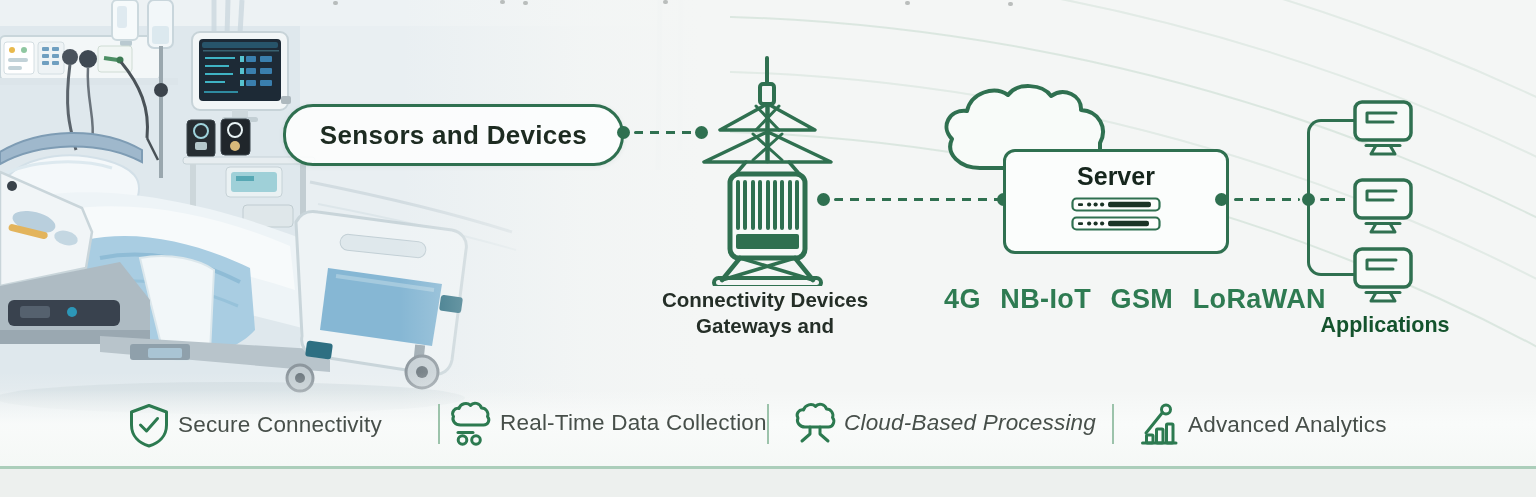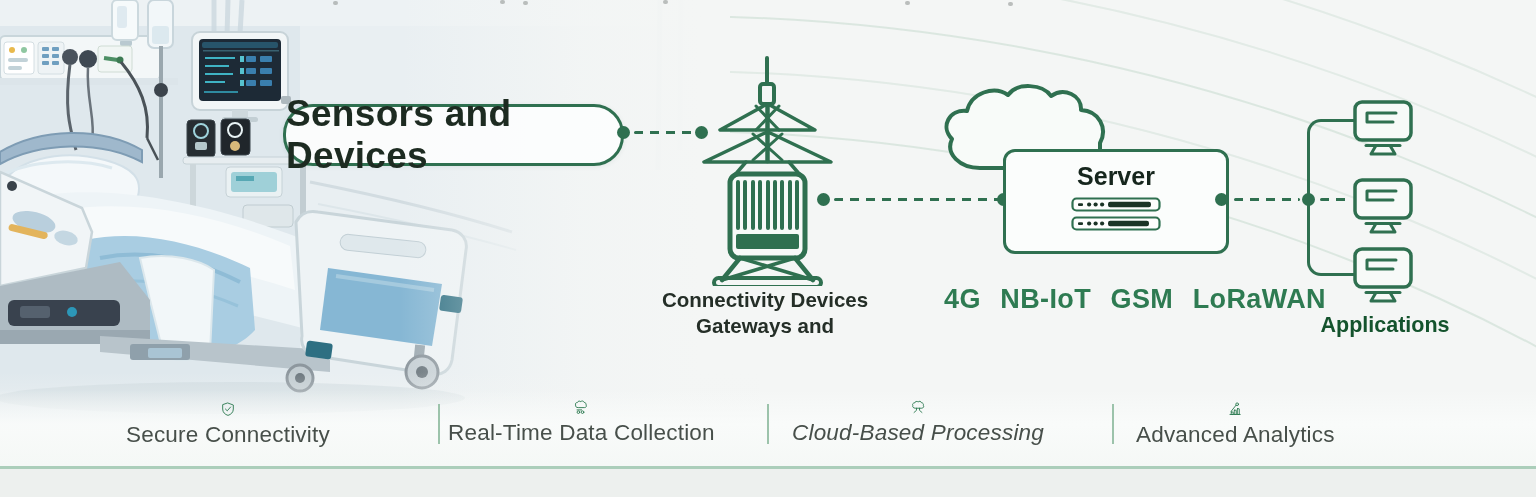--- a/index.html
+++ b/index.html
@@ -16,42 +16,42 @@
   .fade-right{left:400px;top:0;width:330px;height:497px;
     background:linear-gradient(90deg,rgba(244,246,245,0) 0%,rgba(244,246,245,.82) 55%,#f4f6f5 92%);}
   .fade-bottom{left:0;top:372px;width:760px;height:125px;
     background:linear-gradient(180deg,rgba(244,246,245,0) 0%,rgba(243,245,244,.9) 55%,#f3f5f4 85%);}
   .feature-band{left:0;top:390px;width:1536px;height:76px;
     background:linear-gradient(180deg,rgba(251,252,251,0) 0%,rgba(250,252,251,.85) 45%,rgba(245,248,246,.95) 100%);}
   
   .pill{left:283px;top:104px;width:335px;height:56px;border:3.5px solid #2f7050;border-radius:30px;
     background:rgba(252,253,253,.93);display:flex;align-items:center;justify-content:center;
     box-shadow:0 1px 5px rgba(40,80,60,.08);}
-  .pill span{font-size:37px;font-weight:700;color:#1d2b21;letter-spacing:.3px;}
+  .pill span{font-size:26px;font-weight:700;color:#1d2b21;letter-spacing:.3px;}
   
   .dot{width:13px;height:13px;border-radius:50%;background:#2f7050;}
   .dashes{height:3.5px;border-radius:2px;
     background:repeating-linear-gradient(90deg,#2f7050 0 9px,rgba(0,0,0,0) 9px 16px);}
   .bracket{left:1307px;top:119px;width:46px;height:151px;
     border-left:3.5px solid #2f7050;border-top:3.5px solid #2f7050;border-bottom:3.5px solid #2f7050;
     border-radius:14px 0 0 14px;}
   
   .gateway-label{left:640px;top:287px;width:250px;text-align:center;
     font-size:20.5px;font-weight:600;color:#242e27;line-height:1.25;}
   .protocols{left:944px;top:284px;width:382px;display:flex;justify-content:space-between;align-items:baseline;}
   .protocols span{font-size:27px;font-weight:700;color:#2e7b52;letter-spacing:.4px;}
   .apps-label{left:1300px;top:313px;width:170px;text-align:center;
     font-size:21.5px;font-weight:600;color:#14532d;}
   
   .server-box{left:1003px;top:149px;width:220px;height:99px;border:3.5px solid #2f7050;border-radius:12px;
     background:#fbfdfc;display:flex;flex-direction:column;align-items:center;}
   .server-box .title{margin-top:10px;font-size:25px;font-weight:700;color:#16261d;}
   .server-box .racks{margin-top:6px;display:flex;flex-direction:column;gap:4px;}
   
-  .feature{display:flex;align-items:center;gap:6px;height:46px;flex-direction:column;}
+  .feature{display:flex;align-items:center;gap:6px;height:46px;}
   .feature .lbl{font-size:22.5px;font-weight:500;color:#474f4a;letter-spacing:.2px;white-space:nowrap;}
   .divider{width:2px;height:40px;background:#9cc3ab;}
   
   .footer-line{left:0;top:466px;width:1536px;height:2.5px;background:#abceba;}
   .footer-strip{left:0;top:468.5px;width:1536px;height:28.5px;background:#edf0ee;}
   .speck{position:absolute;width:5px;height:4px;border-radius:2px;background:#8a908c;opacity:.55;}
 </style>
 </head>
 <body>
 

